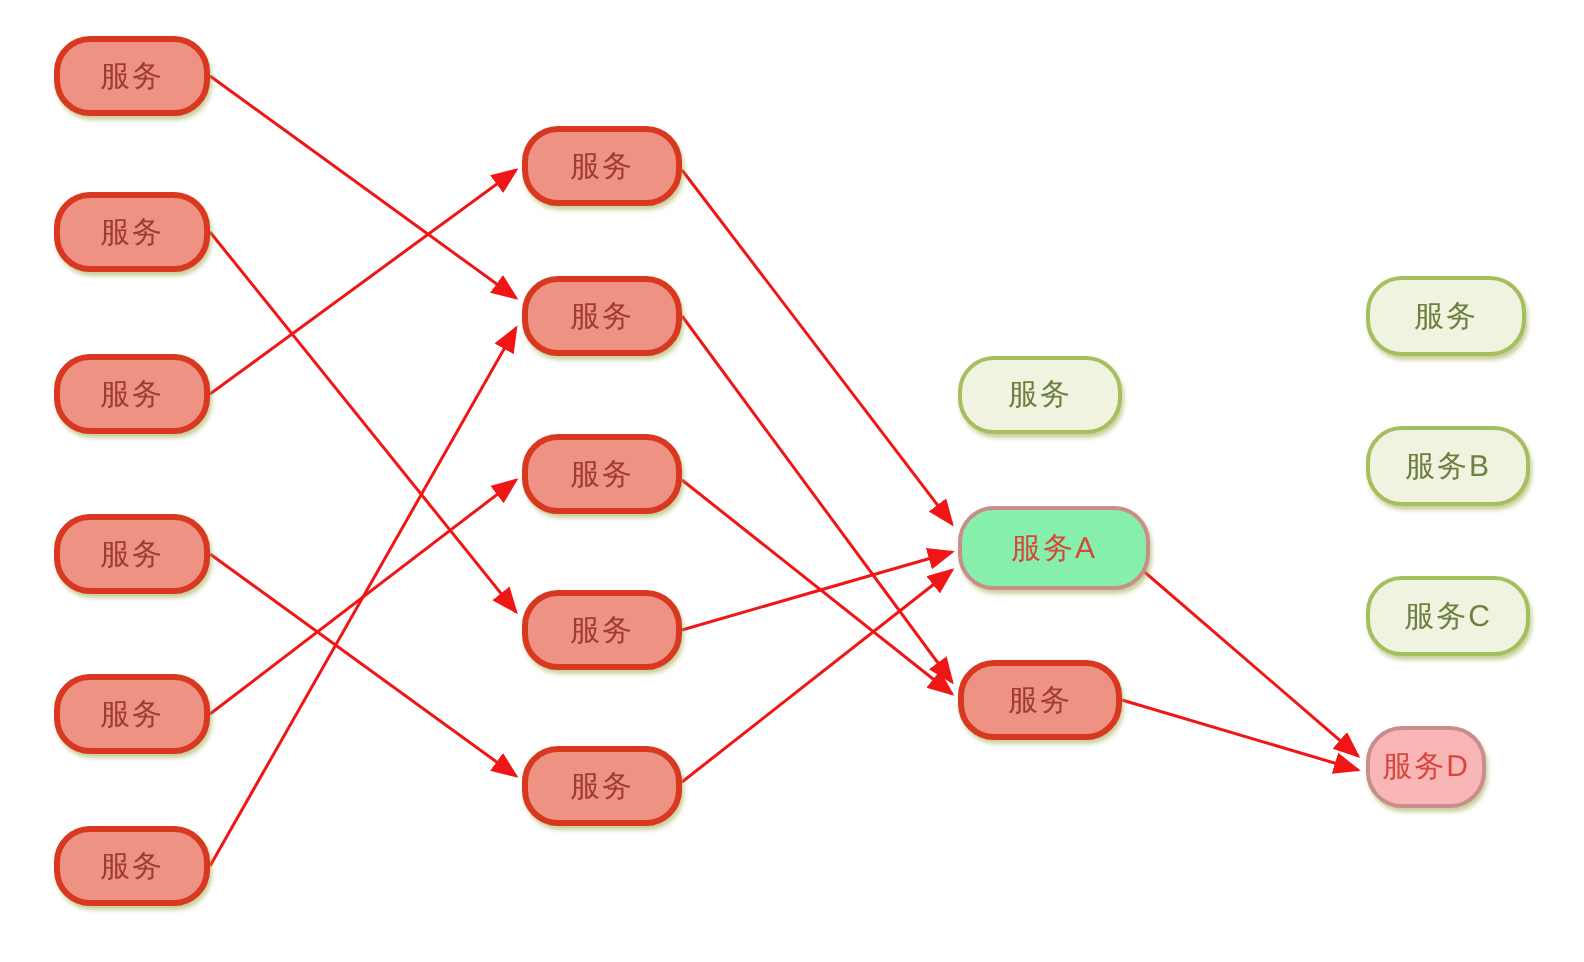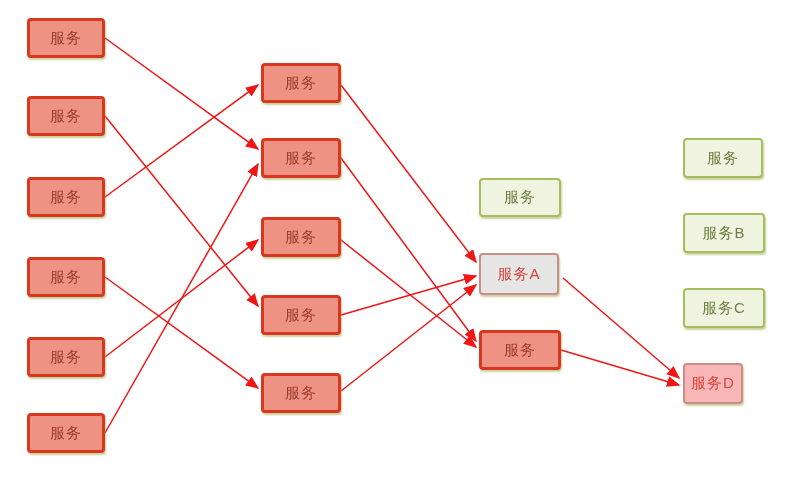--- a/index.html
+++ b/index.html
@@ -18,21 +18,21 @@
   #edge-layer {
     position: absolute;
     left: 0;
     top: 0;
     z-index: 1;
   }
   .node {
     position: absolute;
     z-index: 2;
     box-sizing: border-box;
-    border-radius: 4px;
+    border-radius: 18px;
     display: flex;
     align-items: center;
     justify-content: center;
     font-size: 15px;
     letter-spacing: 1px;
     box-shadow: 1px 2px 2px rgba(158, 168, 74, 0.55);
     cursor: pointer;
   }
   .node span {
     pointer-events: none;
@@ -95,21 +95,21 @@
     </div>
     <div class="node" style="left: 261px; top: 295px; width: 80px; height: 40px; background: rgb(238, 146, 131); border: 3px solid rgb(216, 56, 31); color: rgb(158, 60, 48);">
       <span>服务</span>
     </div>
     <div class="node" style="left: 261px; top: 373px; width: 80px; height: 40px; background: rgb(238, 146, 131); border: 3px solid rgb(216, 56, 31); color: rgb(158, 60, 48);">
       <span>服务</span>
     </div>
     <div class="node" style="left: 479px; top: 178px; width: 82px; height: 39px; background: rgb(239, 243, 223); border: 2.5px solid rgb(165, 191, 95); color: rgb(111, 127, 63);">
       <span>服务</span>
     </div>
-    <div class="node" style="left: 479px; top: 253px; width: 80px; height: 42px; background: #e5e5e5; border: 2.5px solid rgb(201, 142, 140); color: rgb(214, 71, 60); align-items: center;">
+    <div class="node" style="left: 479px; top: 253px; width: 96px; height: 42px; background: #86efac; border: 2.5px solid rgb(201, 142, 140); color: rgb(214, 71, 60); align-items: center;">
       <span>服务A</span>
     </div>
     <div class="node" style="left: 479px; top: 330px; width: 82px; height: 40px; background: rgb(238, 146, 131); border: 3px solid rgb(216, 56, 31); color: rgb(158, 60, 48);">
       <span>服务</span>
     </div>
     <div class="node" style="left: 683px; top: 138px; width: 80px; height: 40px; background: rgb(239, 243, 223); border: 2.5px solid rgb(165, 191, 95); color: rgb(111, 127, 63);">
       <span>服务</span>
     </div>
     <div class="node" style="left: 683px; top: 288px; width: 82px; height: 40px; background: rgb(239, 243, 223); border: 2.5px solid rgb(165, 191, 95); color: rgb(111, 127, 63);">
       <span>服务C</span>

